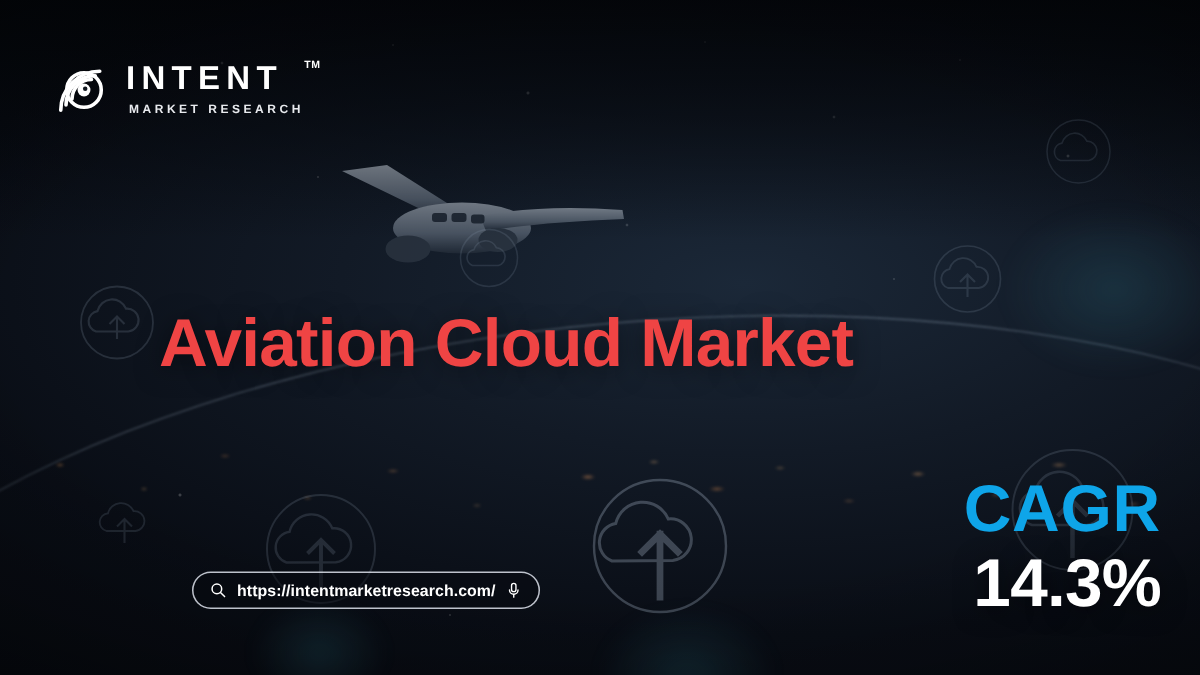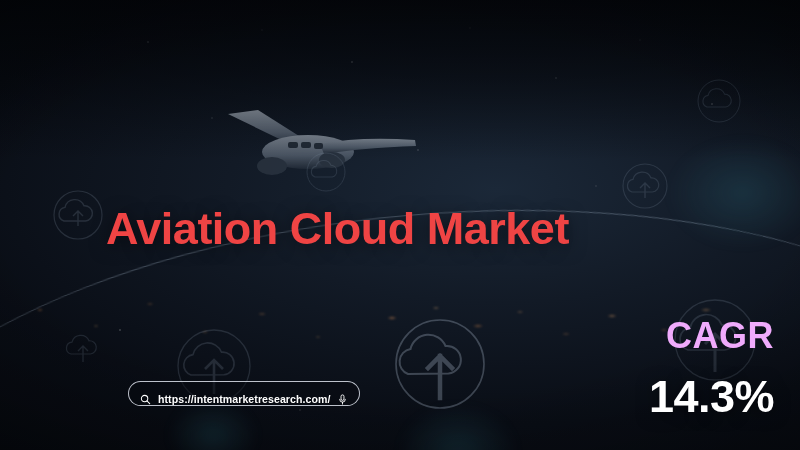--- a/index.html
+++ b/index.html
@@ -175,45 +175,45 @@
     text-shadow: 0 1px 8px rgba(0,0,0,0.6);
   }
 
   
   .cagr-wrap {
     position: absolute;
     right: 26px; top: 318px;
     text-align: right;
   }
   .cagr-label {
-    color: #f0abfc;
-    font-size: 36px;
+    color: #0ea5e9;
+    font-size: 44px;
     font-weight: 700;
     letter-spacing: 0.5px;
     line-height: 1;
     display: block;
   }
   .cagr-value {
     color: #ffffff;
     font-size: 45px;
     font-weight: 700;
     letter-spacing: -0.5px;
     line-height: 1;
     display: block;
-    margin-top: 20px;
+    margin-top: 4px;
     text-shadow: 0 2px 16px rgba(0,0,0,0.5);
   }
 
   
   .url-pill {
     position: absolute;
     left: 128px; top: 381px;
     height: 23px;
     display: flex;
-    align-items: flex-end;
+    align-items: center;
     gap: 7px;
     padding: 0 11px;
     border: 1px solid rgba(230,236,245,0.82);
     border-radius: 14px;
     background: rgba(6,9,15,0.45);
   }
   .url-text {
     color: #ffffff;
     font-size: 10.6px;
     font-weight: 700;
@@ -299,20 +299,37 @@
     <path d="M15 29 a5.5 5.5 0 0 1 1 -10.6 a8 8 0 0 1 15 -1.2 a6 6 0 0 1 1.2 11.8 Z" fill="none" stroke="#8b9cb0" stroke-width="1.1"></path>
   </svg>
 
   <svg class="cloud-ico dim" style="left:690px; top:74px; width:58px; height:56px;" viewBox="0 0 58 56">
     <circle cx="29" cy="27" r="21" fill="none" stroke="#7f90a4" stroke-width="1"></circle>
     <path d="M17 33 a6 6 0 0 1 1 -11.6 a8.8 8.8 0 0 1 16.6 -1.3 a6.5 6.5 0 0 1 1.3 12.9 Z" fill="none" stroke="#7f90a4" stroke-width="1.1"></path>
   </svg>
 
   <div class="bg-vignette"></div>
 
+  <div class="logo">
+    <svg class="logo-mark" viewBox="0 0 44 44">
+      <g fill="none" stroke="#ffffff" stroke-width="2.4" stroke-linecap="round">
+        <path d="M14 30 A13 13 0 0 1 27 17"></path>
+        <path d="M10 34 A19.5 19.5 0 0 1 29.5 14.5"></path>
+        <path d="M6.5 37.5 A26 26 0 0 1 32.5 11.5"></path>
+      </g>
+      <circle cx="22" cy="24" r="11.5" fill="none" stroke="#ffffff" stroke-width="2.4"></circle>
+      <circle cx="22" cy="24" r="4.3" fill="#ffffff"></circle>
+      <circle cx="22.8" cy="23.2" r="1.5" fill="#121820"></circle>
+    </svg>
+    <div class="logo-text">
+      <span class="logo-word">INTENT</span>
+      <span class="logo-tm">TM</span>
+      <span class="logo-sub">MARKET RESEARCH</span>
+    </div>
+  </div>
 
   <h1 class="headline">Aviation Cloud Market</h1>
 
 
   <div class="cagr-wrap">
     <span class="cagr-label">CAGR</span>
     <span class="cagr-value">14.3%</span>
   </div>
 
   <div class="url-pill">

